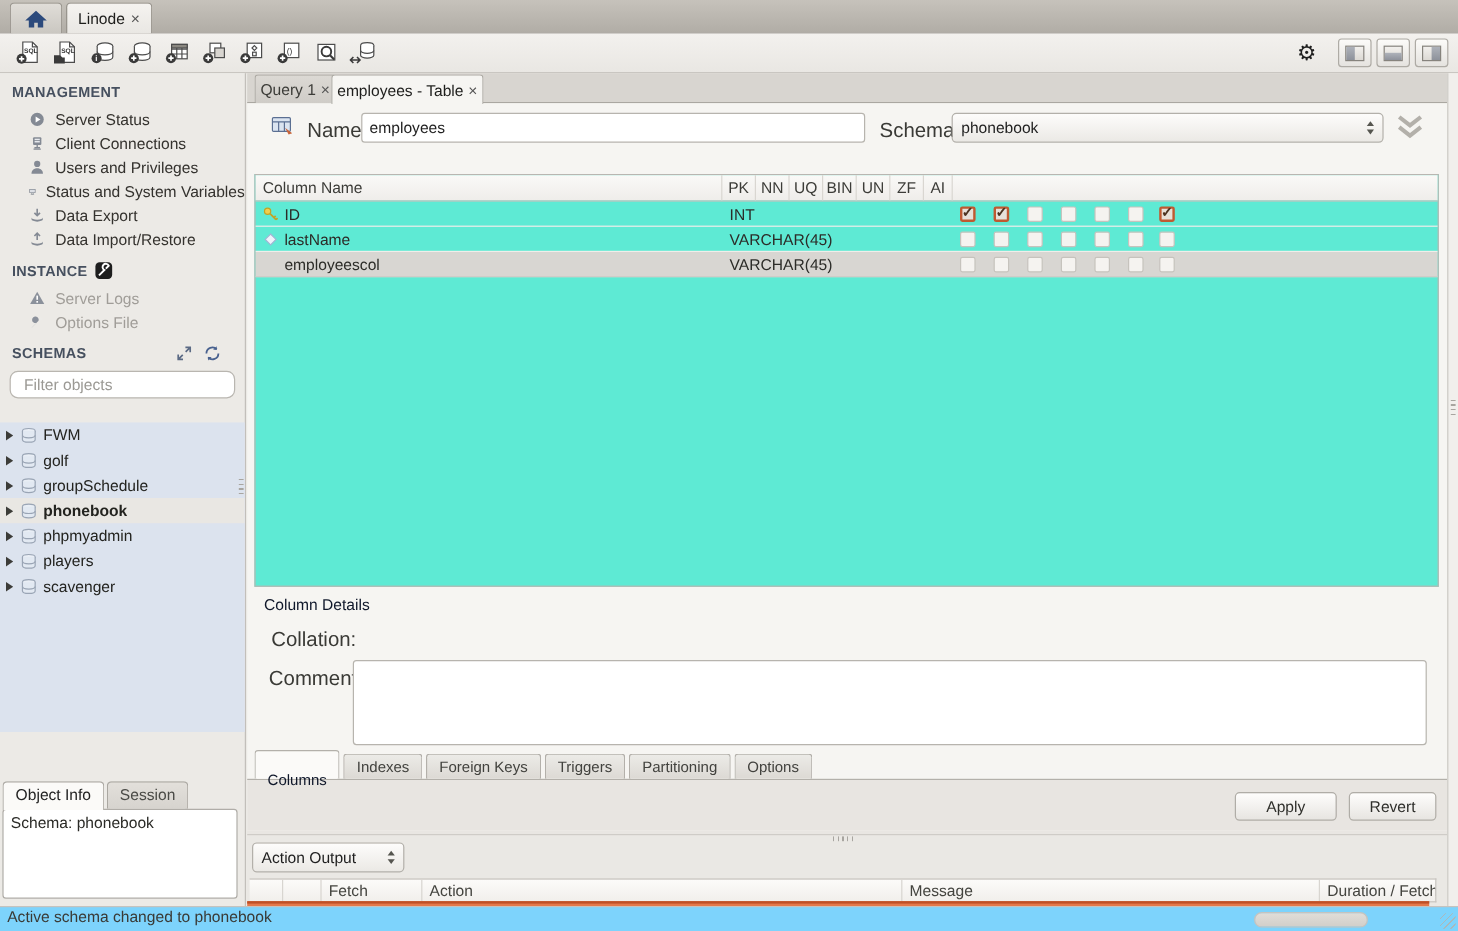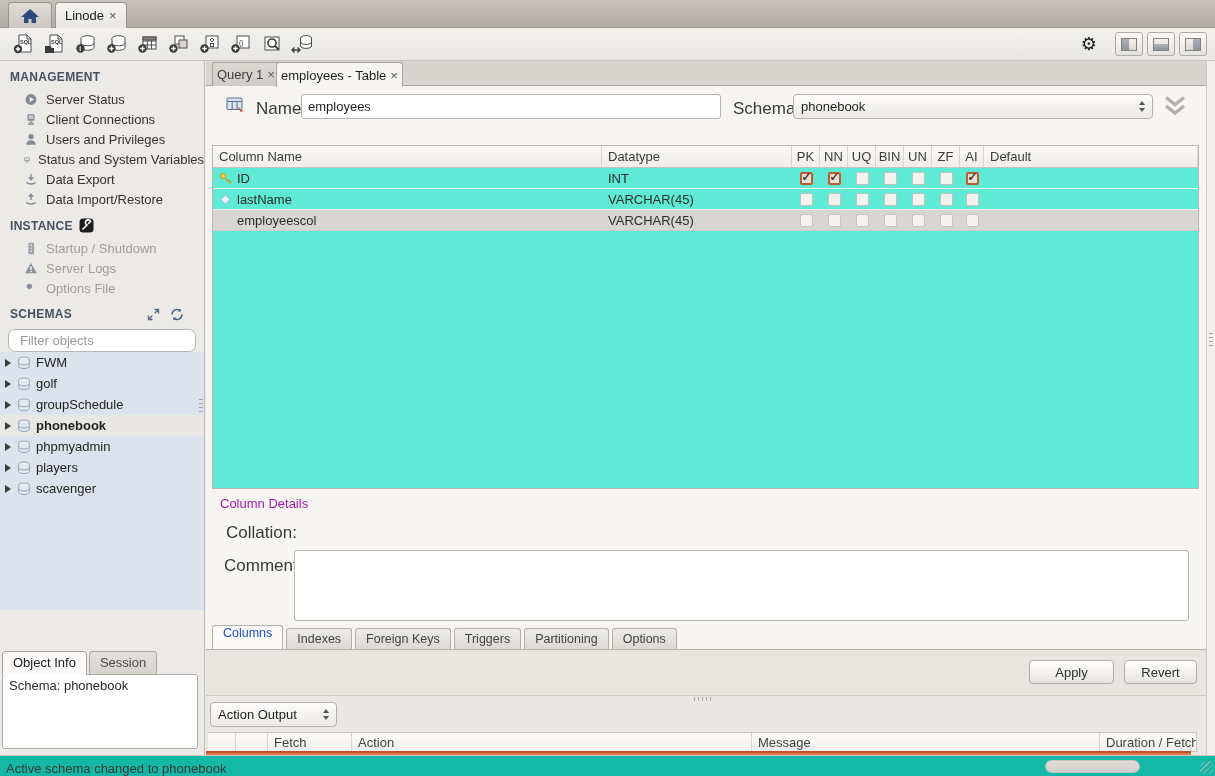--- a/index.html
+++ b/index.html
@@ -39,21 +39,21 @@
 .expander{width:0;height:0;border-top:4px solid transparent;border-bottom:4px solid transparent;border-left:6px solid #3c3c38;margin-right:1px}
 .side-splitter-grip{position:absolute;left:199px;top:399px;width:4px;height:16px;background:repeating-linear-gradient(180deg,#a8a5a0 0 1px,transparent 1px 4px)}
 
 
 .info-tabs{position:absolute;left:2px;top:590px;height:23px;display:flex;gap:2px}
 .info-tab{border:1px solid #aaa7a1;border-bottom:none;border-radius:4px 4px 0 0;padding:3px 10px 0 10px;font-size:13px;background:linear-gradient(#e3e0db,#d6d3ce);color:#4a4a46}
 .info-tab.active{background:#fbfaf8;color:#222;position:relative;z-index:2;height:24px}
 .info-box{position:absolute;left:2px;right:6px;top:613px;height:75px;background:#fff;border:1px solid #b0ada8;border-radius:3px;padding:3px 6px;font-size:13px;color:#2a2a26}
 
 
-.statusbar{position:absolute;left:0;right:0;bottom:0;height:21px;background:#14b8a6;border-top:1px solid #c6c3be;display:flex;align-items:flex-end;padding:0 6px;font-size:13px;color:#3a3a36}
+.statusbar{position:absolute;left:0;right:0;bottom:0;height:21px;background:#7dd3fc;border-top:1px solid #c6c3be;display:flex;align-items:flex-start;padding:0 6px;font-size:13px;color:#3a3a36}
 .status-pill{position:absolute;left:1045px;top:4px;width:95px;height:13px;border-radius:7px;background:linear-gradient(#e0ddd8,#d2cfca);border:1px solid #c6c3be}
 .corner-grip{position:absolute;right:2px;bottom:2px;width:13px;height:13px;background:repeating-linear-gradient(135deg,transparent 0 3px,#b5b2ac 3px 4px);opacity:.8}
 
 
 .main{position:absolute;left:206px;top:61px;right:0;bottom:21px;background:#e9e6e2}
 .right-strip{position:absolute;right:0;top:0;bottom:0;width:9px;background:#f1efec;border-left:1px solid #cdcac5}
 .vgrip{position:absolute;left:2px;top:272px;width:4px;height:16px;background:repeating-linear-gradient(180deg,#a8a5a0 0 1px,transparent 1px 4px)}
 .etabs{position:absolute;top:0;left:0;right:9px;height:25px;background:#d8d5d0;border-bottom:1px solid #aaa7a1}
 .etab{position:absolute;top:1px;height:24px;border:1px solid #aaa7a1;border-bottom:none;border-radius:3px 3px 0 0;display:flex;align-items:center;padding:0 4px;gap:4px;font-size:13px;background:linear-gradient(#dcd9d4,#cfccc7);color:#3c3c38}
 .etab.active{background:#f6f5f2;height:25px;z-index:3;color:#1e1e1c}
@@ -82,27 +82,27 @@
 .c-type{width:190px;padding-left:6px;overflow:hidden}
 .c-ck{width:28px;display:flex;align-items:center;justify-content:center}
 .c-ai{width:24px;display:flex;align-items:center;justify-content:center}
 .c-def{flex:1 1 auto;padding-left:6px}
 .iconslot{width:14px;height:13px;display:inline-flex;align-items:center;justify-content:center}
 .cb{width:13px;height:13px;border:1px solid #c6c3bd;border-radius:2px;background:#f5f3f0;position:relative}
 .cb.checked{border:2px solid #bf5a31;background:#e7e1d9}
 .cb.checked::after{content:"✓";position:absolute;left:0px;top:-4px;font-size:12px;font-weight:bold;color:#4c3320}
 
 
-.details-title{position:absolute;left:14px;top:410px;font-size:13px;color:#a21caf}
+.details-title{position:absolute;left:14px;top:410px;font-size:13px;color:#0f172a}
 .comment-area{position:absolute;left:88px;top:464px;width:895px;height:71px;border:1px solid #b7b4ae;border-radius:3px;background:#fff;resize:none;font-family:inherit;font-size:13px;outline:none}
 
 
 .subtabs{position:absolute;left:0;right:0;top:541px;height:23px;border-bottom:1px solid #b3b0aa;padding-left:6px;display:flex;gap:3px;align-items:flex-end}
 .subtab{border:1px solid #b3b0aa;border-bottom:none;border-radius:3px 3px 0 0;padding:3px 10px;font-size:12.5px;background:linear-gradient(#ecebe7,#dcd9d4);color:#42423e;height:21px;white-space:nowrap}
-.subtab.active{background:#fbfaf8;height:24px;position:relative;z-index:2;color:#1d4ed8;padding-top:0}
+.subtab.active{background:#fbfaf8;height:24px;position:relative;z-index:2;color:#0f172a;padding-top:17px}
 
 
 .efooter{position:absolute;left:0;right:0;top:564px;height:42px;background:#e8e5e1}
 .btn{position:absolute;top:10px;height:24px;border:1px solid #b0ada7;border-radius:4px;background:linear-gradient(#fefdfc,#e7e5e1);font-size:13px;color:#2f2f2b;display:flex;align-items:center;justify-content:center;cursor:default}
 
 
 .split-grip{position:absolute;top:636px;left:488px;width:18px;height:4px;background:repeating-linear-gradient(90deg,#a8a5a0 0 1px,transparent 1px 4px);z-index:4}
 .output{position:absolute;left:0;right:9px;top:634px;height:64px;background:#eae8e4;border-top:1px solid #cfccc7}
 .out-combo{position:absolute;left:4px;top:6px;width:127px;height:25px}
 .out-head{position:absolute;left:2px;top:36px;width:989px;height:20px;display:flex;background:linear-gradient(#fcfbf9,#f1efec);border:1px solid #c9c6c1;border-left:none;font-size:13px;color:#44443f}
@@ -285,29 +285,20 @@
 
     <div class="sec-title">
       <span>INSTANCE</span>
       <svg width="15" height="15" viewBox="0 0 15 15">
           <rect x="0.5" y="0.5" width="14" height="14" rx="3.5" fill="#1e1e1e"></rect>
           <path d="M3.5 11.5L8 7a2.7 2.7 0 1 1 3.6-3.6L9.2 5.8" fill="none" stroke="#fff" stroke-width="1.6"></path>
         </svg>
     </div>
     <div class="side-item disabled">
       <svg class="iconslot" width="15" height="15" viewBox="0 0 15 15">
-          <rect x="4.5" y="1" width="6.5" height="13" rx="1" fill="#9aa0a8"></rect>
-          <circle cx="7.7" cy="3.6" r="1" fill="#e8eaee"></circle>
-          <circle cx="7.7" cy="7" r="1" fill="#e8eaee"></circle>
-          <circle cx="7.7" cy="10.4" r="1" fill="#e8eaee"></circle>
-        </svg>
-      <span>Startup / Shutdown</span>
-    </div>
-    <div class="side-item disabled">
-      <svg class="iconslot" width="15" height="15" viewBox="0 0 15 15">
           <path d="M7.5 1.2L14.3 13H.7z" fill="#8b919b"></path>
           <rect x="6.7" y="5" width="1.6" height="4" fill="#fff"></rect>
           <rect x="6.7" y="10.2" width="1.6" height="1.6" fill="#fff"></rect>
         </svg>
       <span>Server Logs</span>
     </div>
     <div class="side-item disabled">
       <svg class="iconslot" width="15" height="15" viewBox="0 0 15 15">
           <path d="M1.5 13.5l5.3-5.3a3.2 3.2 0 1 1 2-2L3.5 11.5z" fill="#8b919b"></path>
           <circle cx="10.8" cy="4.2" r="1.5" fill="#ecebe8"></circle>
@@ -440,29 +431,27 @@
             <span class="tri-down"></span>
           </span>
       </div>
       <svg style="position:absolute;left:955px;top:9px" width="28" height="22" viewBox="0 0 28 22">
           <path d="M5 2.5l9 7 9-7M5 11l9 7 9-7" stroke="#b3b0aa" stroke-width="3.4" fill="none"></path>
         </svg>
 
       <div class="grid">
         <div class="ghead">
           <div class="gc c-name">Column Name</div>
-          <div class="gc c-type">Datatype</div>
           <div class="gc c-ck ck">PK</div>
           <div class="gc c-ck ck">NN</div>
           <div class="gc c-ck ck">UQ</div>
           <div class="gc c-ck ck">BIN</div>
           <div class="gc c-ck ck">UN</div>
           <div class="gc c-ck ck">ZF</div>
           <div class="gc c-ai ck">AI</div>
-          <div class="gc c-def" style="flex:1">Default</div>
         </div>
 
         <div class="grow">
           <div class="gc c-name">
             <span class="iconslot">
                 <svg width="13" height="13" viewBox="0 0 13 13">
                   <circle cx="4" cy="4" r="2.6" fill="#f0cf4e" stroke="#c4a325"></circle>
                   <path d="M6 6l5 5M9.3 9.3l1.4-1.4M11 11l1.3-1.3" stroke="#c4a325" stroke-width="1.4" fill="none"></path>
                 </svg>
               </span>

